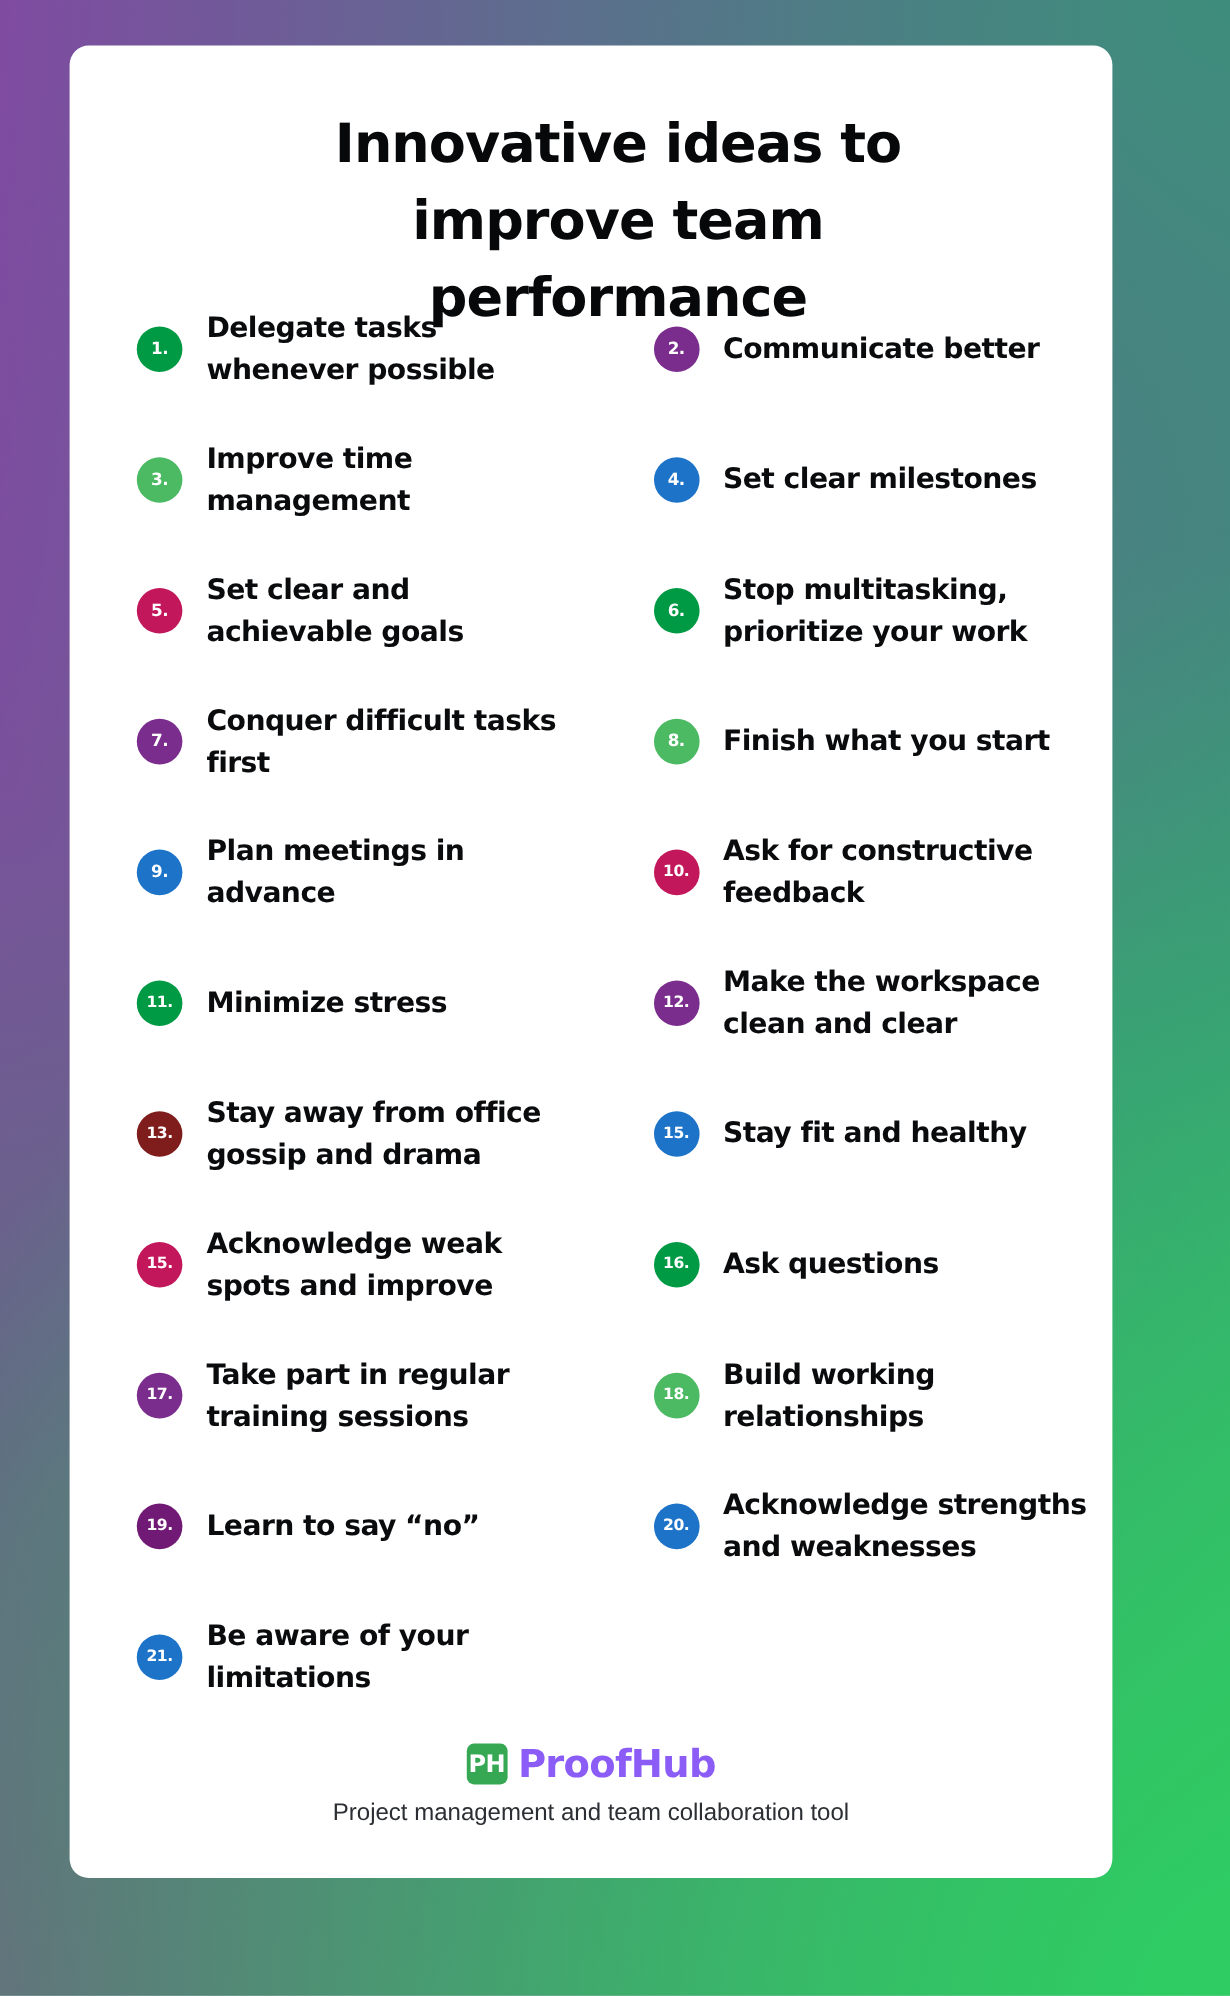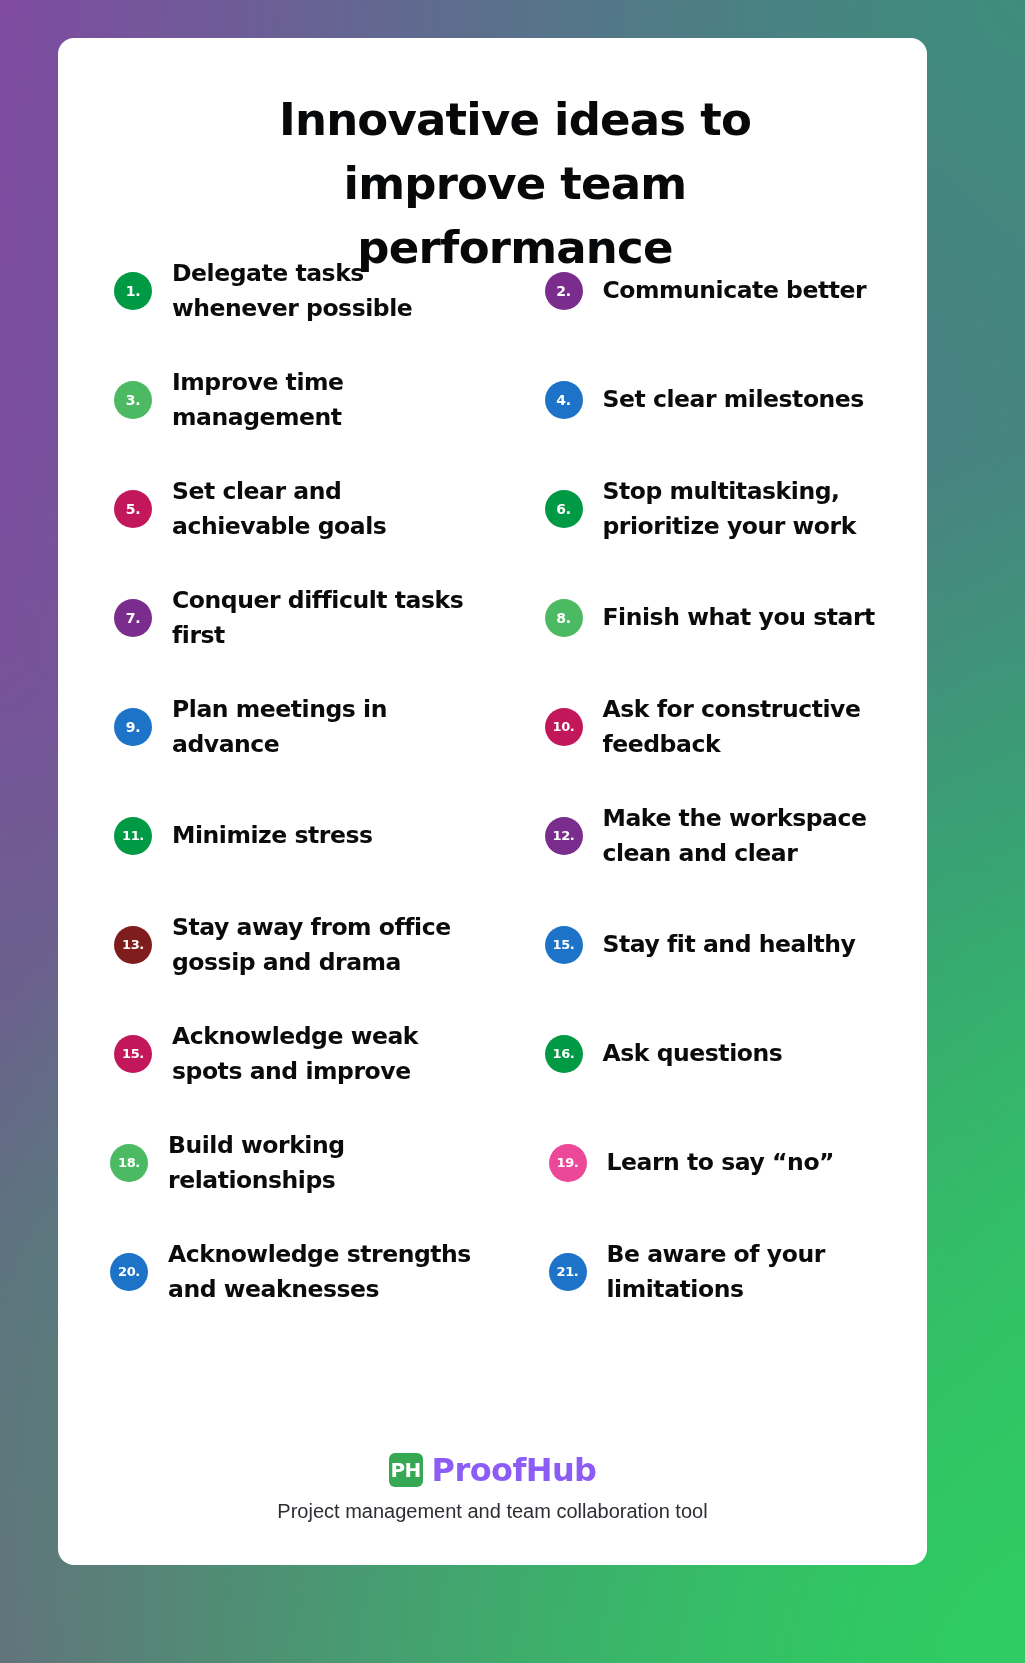--- a/index.html
+++ b/index.html
@@ -211,26 +211,30 @@
           <span class="tip-text">Stay fit and healthy</span>
         </div>
         <div class="tip">
           <span class="badge two-digit" style="background: rgb(194, 24, 91);">15.</span>
           <span class="tip-text">Acknowledge weak spots and improve</span>
         </div>
         <div class="tip col-right">
           <span class="badge two-digit" style="background: rgb(0, 154, 68);">16.</span>
           <span class="tip-text">Ask questions</span>
         </div>
+        <div class="tip">
+          <span class="badge two-digit" style="background: rgb(123, 45, 142);">17.</span>
+          <span class="tip-text">Take part in regular training sessions</span>
+        </div>
         <div class="tip col-right">
           <span class="badge two-digit" style="background: rgb(76, 185, 99);">18.</span>
           <span class="tip-text">Build working relationships</span>
         </div>
         <div class="tip">
-          <span class="badge two-digit" style="background: #ec4899;">19.</span>
+          <span class="badge two-digit" style="background: #701a75;">19.</span>
           <span class="tip-text">Learn to say “no”</span>
         </div>
         <div class="tip col-right">
           <span class="badge two-digit" style="background: rgb(28, 115, 200);">20.</span>
           <span class="tip-text">Acknowledge strengths and weaknesses</span>
         </div>
         <div class="tip">
           <span class="badge two-digit" style="background: rgb(28, 115, 200);">21.</span>
           <span class="tip-text">Be aware of your limitations</span>
         </div>

